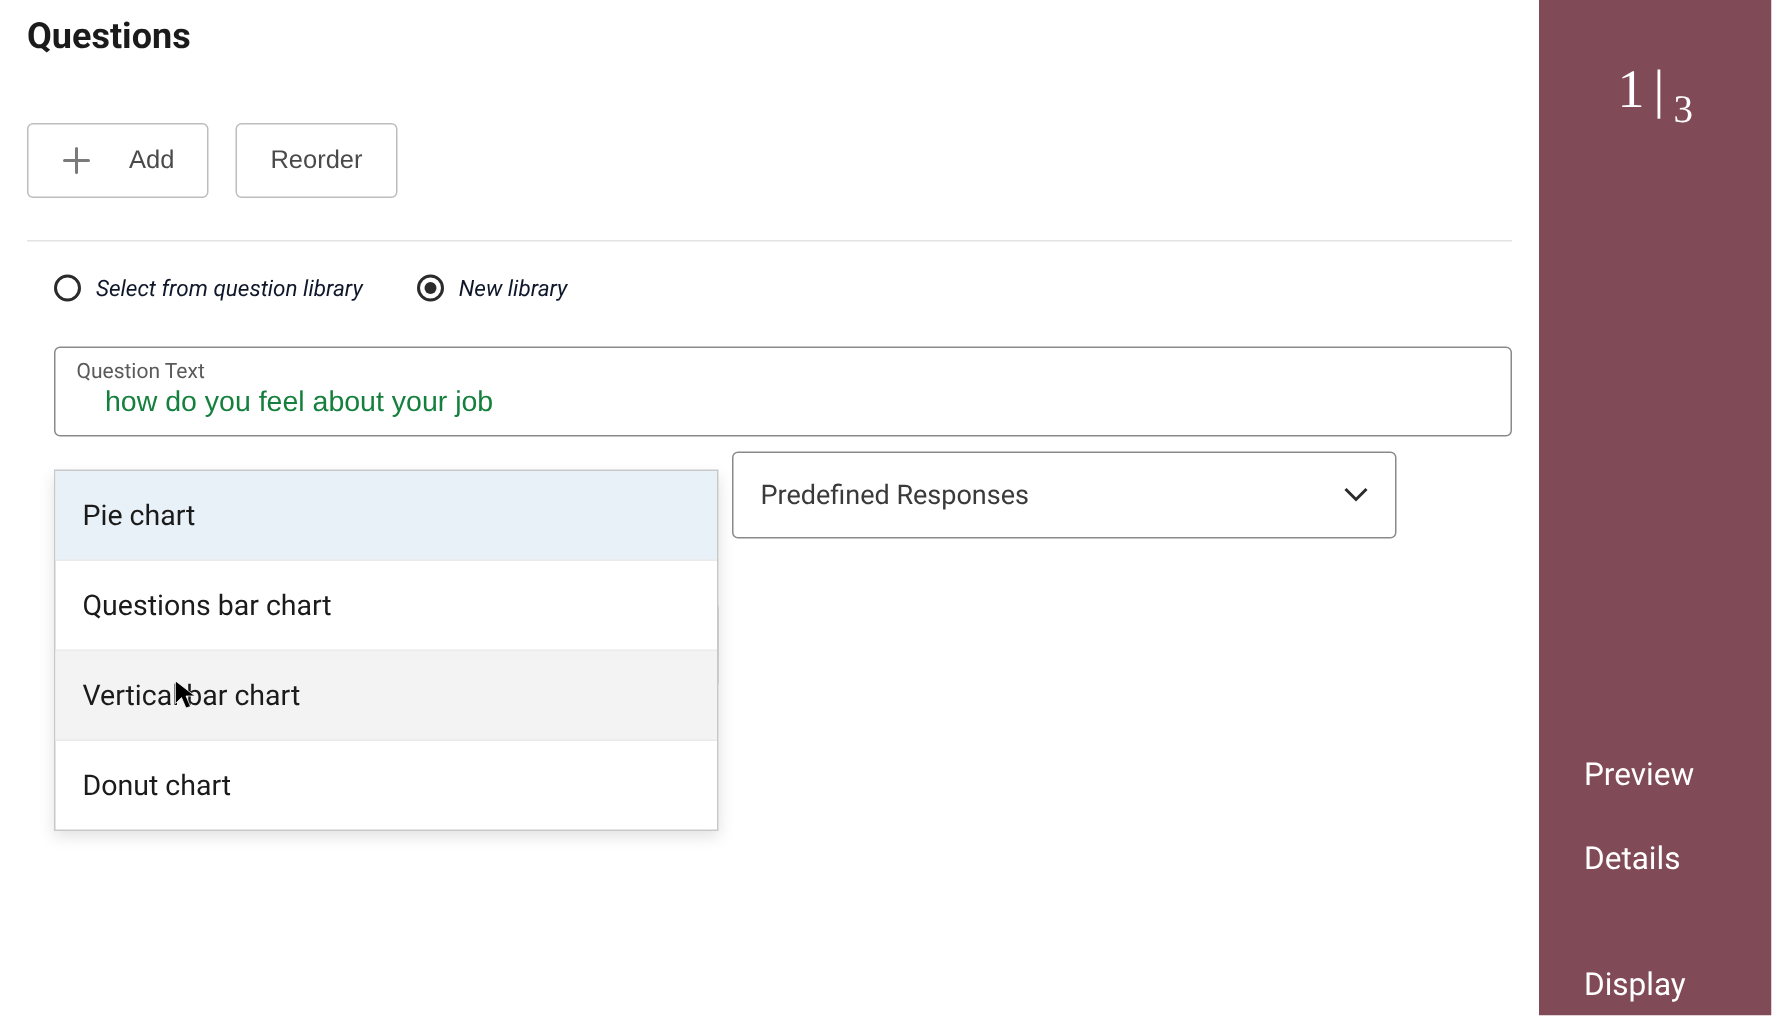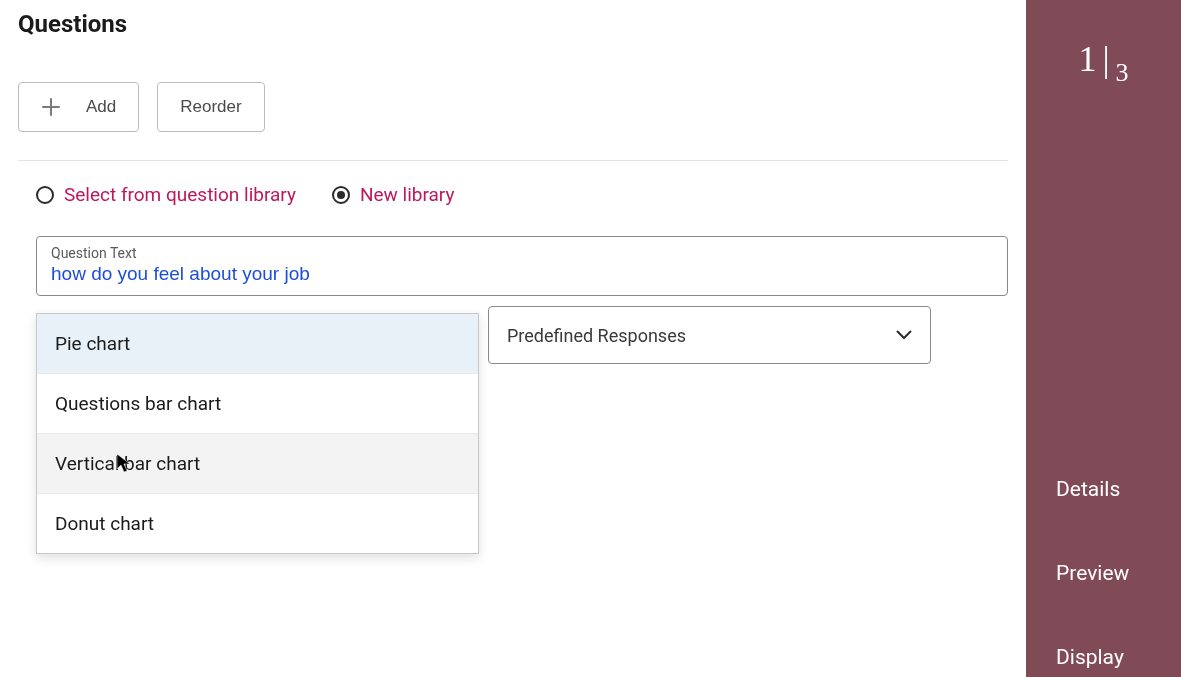--- a/index.html
+++ b/index.html
@@ -49,23 +49,24 @@
       display: flex;
       gap: 36px;
       align-items: center;
       margin-bottom: 30px;
       padding-left: 18px;
     }
     .radio-item {
       display: flex;
       align-items: center;
       gap: 10px;
-      font-size: 19px;
-      color: #be185d;
-      cursor: pointer;
+      font-size: 15px;
+      color: #0f172a;
+      cursor: pointer;
+      font-style: italic;
     }
     .radio {
       width: 18px;
       height: 18px;
       border: 2px solid #2b2b2b;
       border-radius: 50%;
       display: inline-flex;
       align-items: center;
       justify-content: center;
       flex-shrink: 0;
@@ -86,25 +87,26 @@
       background: #fff;
     }
     .field-label {
       font-size: 14px;
       color: #5a5a5a;
       margin-bottom: 2px;
       display: block;
     }
     .field-value {
       font-size: 19px;
-      color: #1d4ed8;
+      color: #15803d;
       border: none;
       outline: none;
       width: 100%;
       background: transparent;
+      margin-left: 19px;
     }
     .question-text-field {
       width: 972px;
       margin-bottom: 10px;
     }
     .predefined-field {
       width: 443px;
       height: 58px;
       border: 1px solid #8a8a8a;
       border-radius: 4px;
@@ -292,23 +294,23 @@
   </div>
 </div>
 
 <div class="sidebar">
   <div class="page-indicator">
     <span class="page-current">1</span>
     <span class="page-sep">|</span>
     <span class="page-total">3</span>
   </div>
   <div class="sidebar-bottom">
+    <div class="sidebar-item" style="margin-top:28px;">
+      <span>Preview</span>
+    </div>
     <div class="sidebar-item active">
       <span>Details</span>
     </div>
     <div class="sidebar-item" style="margin-top:28px;">
-      <span>Preview</span>
-    </div>
-    <div class="sidebar-item" style="margin-top:28px;">
       <span>Display</span>
     </div>
   </div>
 </div>
 
 </body></html>

